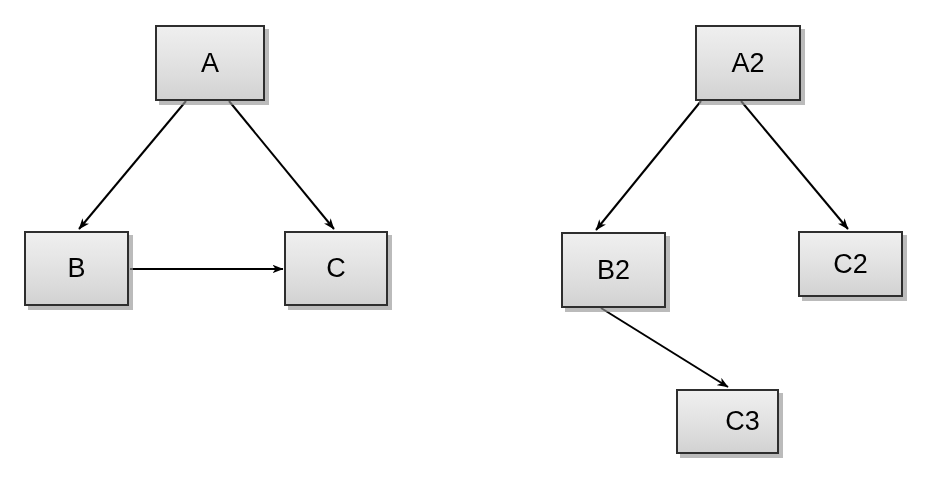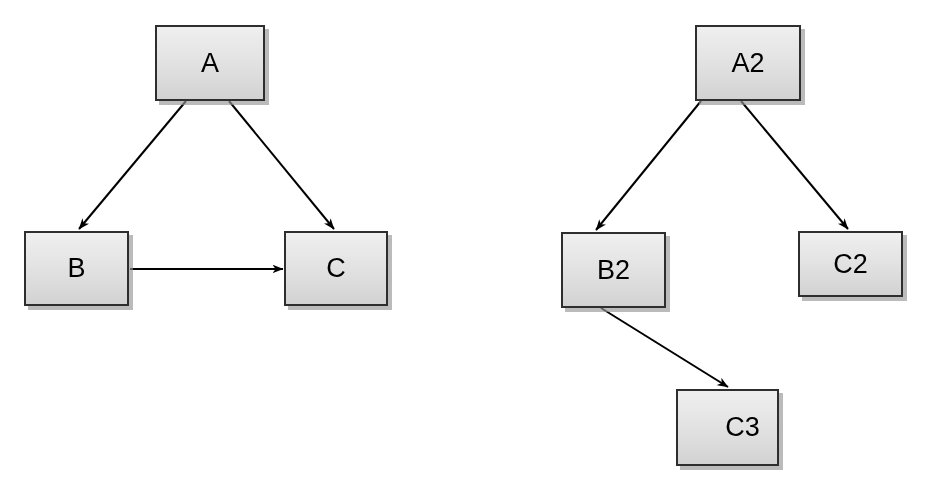--- a/index.html
+++ b/index.html
@@ -78,18 +78,18 @@
       </div>
       <div class="node" style="left: 667px; top: 25px; width: 106px; height: 76px; margin-left: 28px;">
         <span class="node-label">A2</span>
       </div>
       <div class="node" style="left: 541px; top: 232px; width: 105px; height: 76px; margin-left: 20px;">
         <span class="node-label">B2</span>
       </div>
       <div class="node" style="left: 798px; top: 231px; width: 105px; height: 66px;">
         <span class="node-label">C2</span>
       </div>
-      <div class="node" style="left: 676px; top: 389px; width: 103px; height: 77px; padding-left: 30px;">
+      <div class="node" style="left: 676px; top: 389px; width: 103px; height: 65px; padding-left: 30px;">
         <span class="node-label">C3</span>
       </div>
     </div>
 
 </div>
 
 </body></html>

